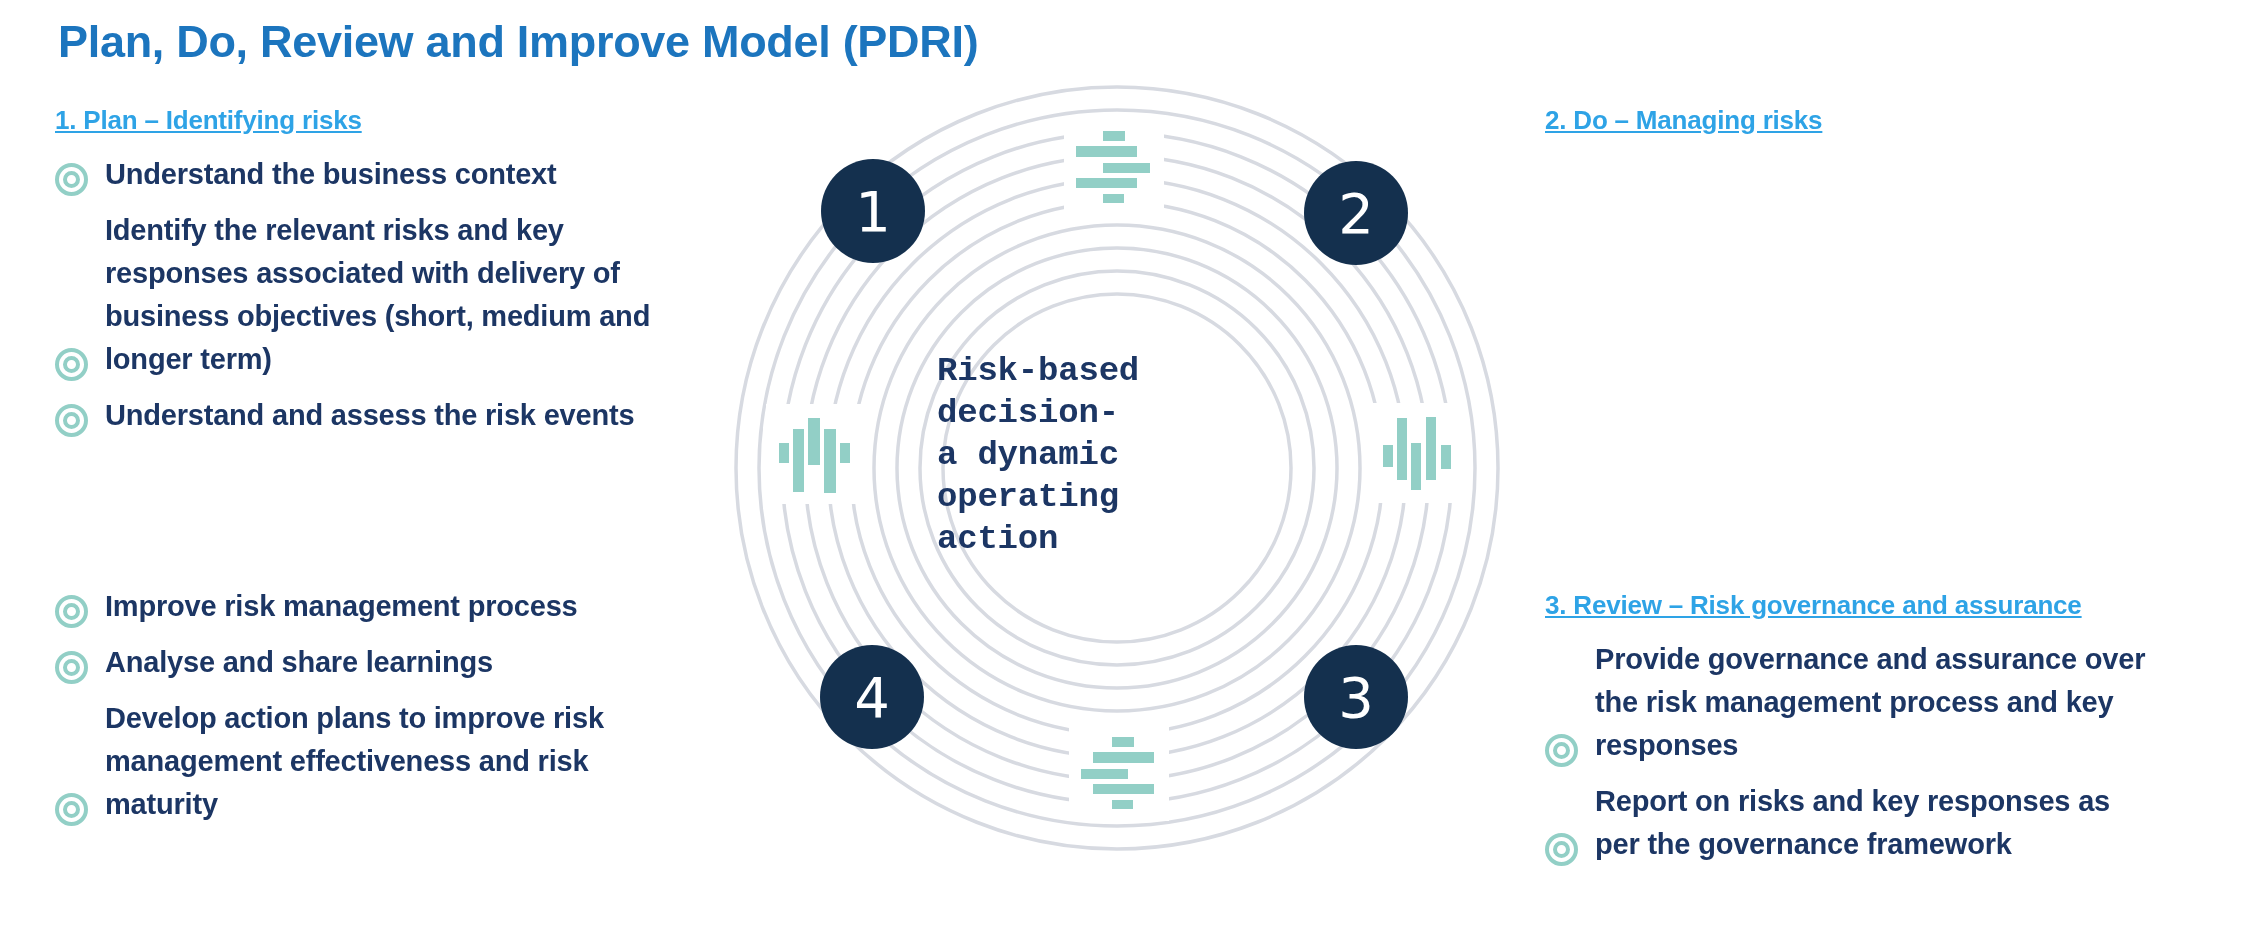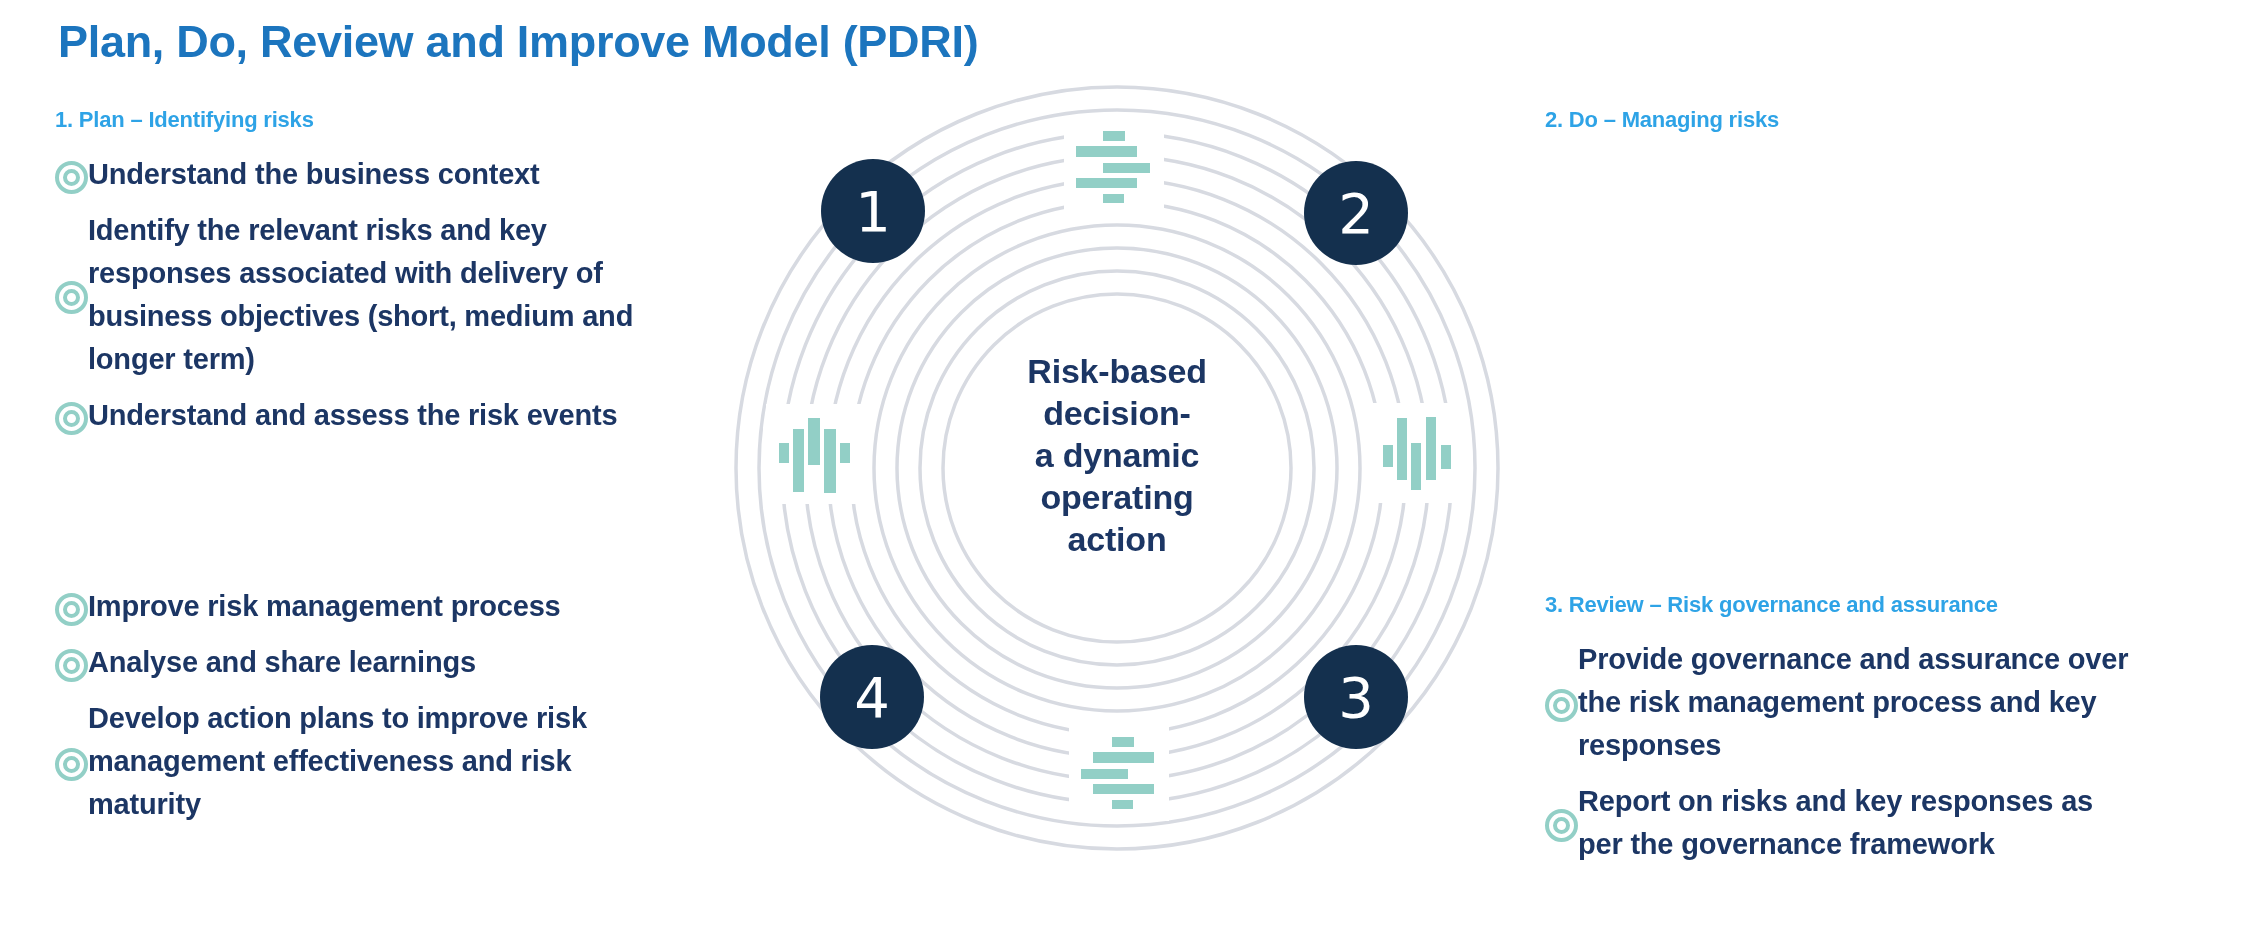--- a/index.html
+++ b/index.html
@@ -22,32 +22,34 @@
   .page-title{
     position:absolute;
     left:58px; top:16px;
     font-size:45px;
     font-weight:bold;
     color:var(--title-blue);
     letter-spacing:-0.3px;
   }
   .section{position:absolute;}
   .section .heading{
-    font-size:22px;
+    font-size:26px;
     font-weight:bold;
     color:var(--heading-blue);
     padding-left:44px;
     text-indent:-44px;
     line-height:40px;
     margin-bottom:13px;
     letter-spacing:-0.2px;
+    text-decoration:underline;
   }
   .item{
     display:flex;
-    align-items:center;
+    align-items:flex-end;
+    gap:17px;
     margin-bottom:13px;
   }
   .bullet{
     flex:0 0 auto;
     width:25px;height:25px;
     border:4px solid var(--teal);
     border-radius:50%;
     margin-top:5px;
     display:flex;align-items:center;justify-content:center;
   }
@@ -82,26 +84,26 @@
   .node-label{
     fill:#ffffff;
     font-family:"DejaVu Sans","Liberation Sans",sans-serif;
     font-size:56px;
     font-weight:400;
   }
   .center-text{
     position:absolute;
     left:937px; top:350px;
     width:360px;
-    text-align:center;
     font-size:34px;
     font-weight:bold;
     color:var(--body-navy);
     line-height:42px;
     letter-spacing:-0.2px;
+    font-family:Liberation Mono, monospace;
   }
 </style>
 </head>
 <body>
 
 <div class="canvas">
 
   <div class="page-title">Plan, Do, Review and Improve Model (PDRI)</div>
 
   <div class="section" id="section-plan">

